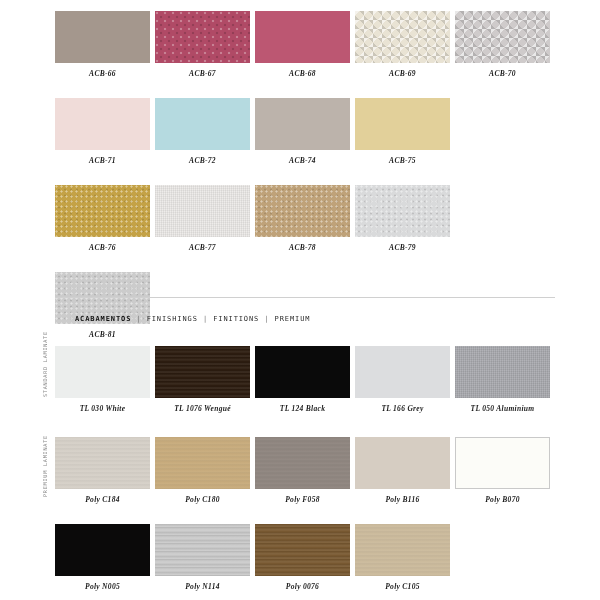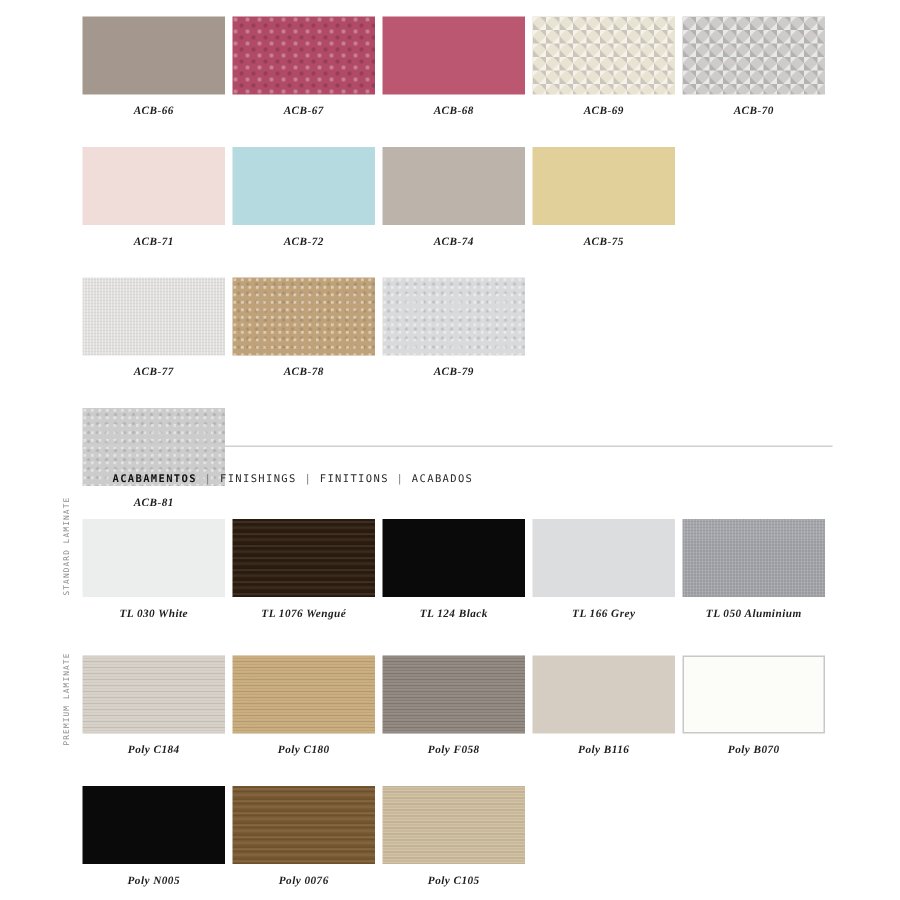--- a/index.html
+++ b/index.html
@@ -198,20 +198,24 @@
           <div class="swatch tex-flat" style="background: rgb(188, 179, 171);"></div>
           <div class="caption">ACB-74</div>
         </div>
         <div class="cell">
           <div class="swatch tex-flat" style="background: rgb(226, 208, 154);"></div>
           <div class="caption">ACB-75</div>
         </div>
       </div>
       <div class="grid-row">
         <div class="cell">
+          <div class="swatch tex-pebble" style="background: rgb(196, 162, 70);"></div>
+          <div class="caption">ACB-76</div>
+        </div>
+        <div class="cell">
           <div class="swatch tex-linen" style="background: rgb(236, 234, 232);"></div>
           <div class="caption">ACB-77</div>
         </div>
         <div class="cell">
           <div class="swatch tex-pebble" style="background: rgb(191, 162, 121);"></div>
           <div class="caption">ACB-78</div>
         </div>
         <div class="cell">
           <div class="swatch tex-pebble" style="background: rgb(217, 218, 219);"></div>
           <div class="caption">ACB-79</div>
@@ -227,21 +231,21 @@
 
   <div class="divider" style="top:297px;"></div>
 
   <div class="section-header" style="top:315px;">
     <span class="lead">ACABAMENTOS</span>
     <span class="sep">|</span>
     <span>FINISHINGS</span>
     <span class="sep">|</span>
     <span>FINITIONS</span>
     <span class="sep">|</span>
-    <span>ACABADOS</span>
+    <span>PREMIUM</span>
   </div>
 
   <div class="side-label" style="top:337px; height:60px;">STANDARD LAMINATE</div>
   <div class="grid" id="standard-grid" style="top:346px;">
       <div class="grid-row">
         <div class="cell">
           <div class="swatch tex-flat" style="background: rgb(236, 238, 237);"></div>
           <div class="caption">TL 030 White</div>
         </div>
         <div class="cell">
@@ -286,20 +290,24 @@
           <div class="swatch tex-flat bordered" style="background: rgb(252, 252, 248);"></div>
           <div class="caption">Poly B070</div>
         </div>
       </div>
       <div class="grid-row">
         <div class="cell">
           <div class="swatch tex-flat" style="background: rgb(11, 10, 10);"></div>
           <div class="caption">Poly N005</div>
         </div>
         <div class="cell">
+          <div class="swatch tex-wood" style="background: rgb(204, 204, 204);"></div>
+          <div class="caption">Poly N114</div>
+        </div>
+        <div class="cell">
           <div class="swatch tex-wood" style="background: rgb(122, 90, 50);"></div>
           <div class="caption">Poly 0076</div>
         </div>
         <div class="cell">
           <div class="swatch tex-woodfine" style="background: rgb(205, 187, 155);"></div>
           <div class="caption">Poly C105</div>
         </div>
       </div>
     </div>
 

